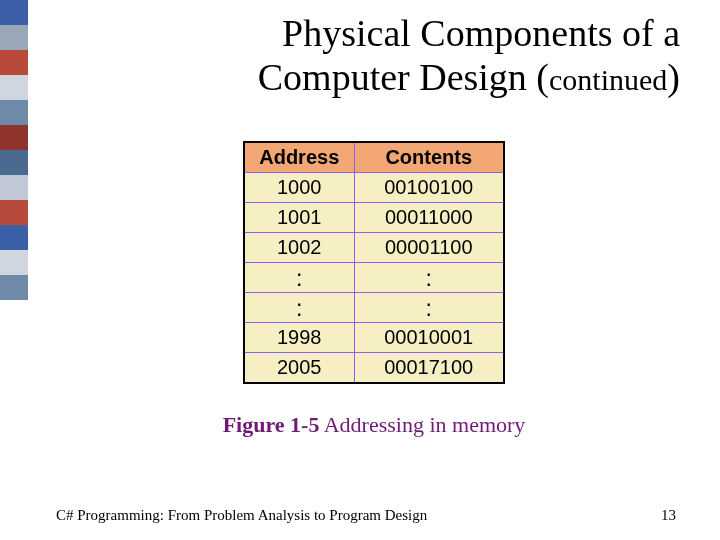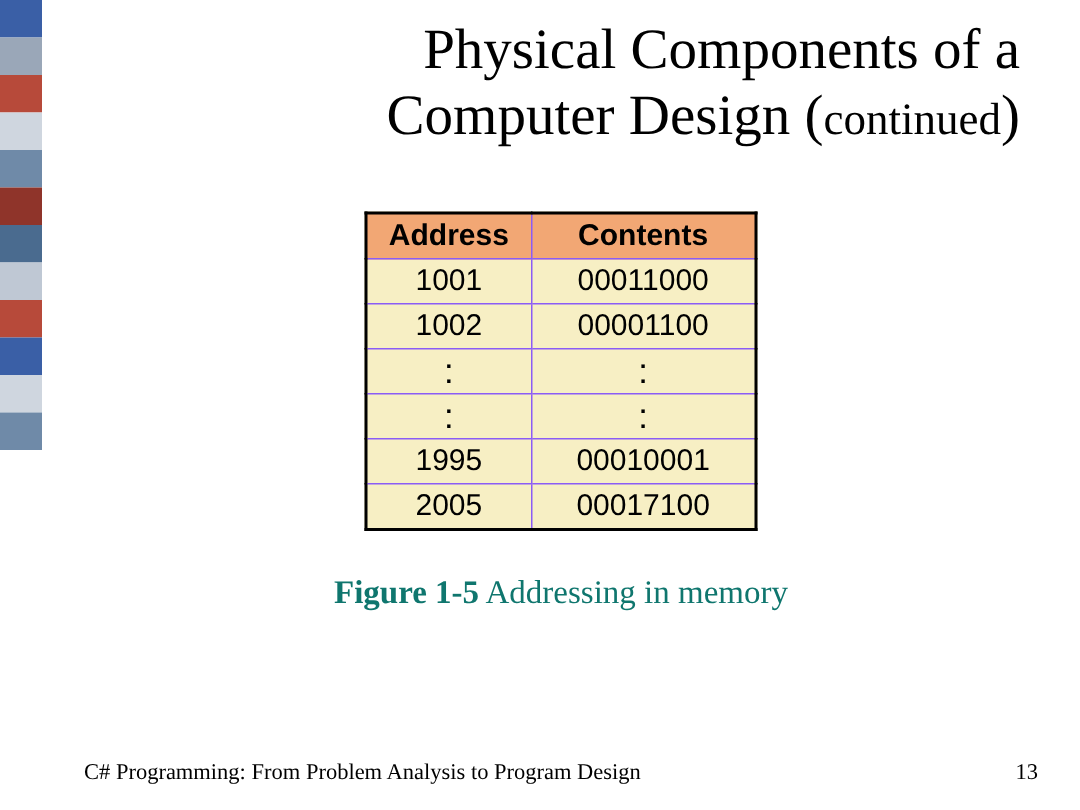--- a/index.html
+++ b/index.html
@@ -77,27 +77,27 @@
     font-size: 16px;
     line-height: 10px;
     padding-top: 2px;
     padding-bottom: 6px;
   }
 
   .caption {
     text-align: center;
     font-size: 22px;
     margin-top: 28px;
-    color: #0f766e;
+    color: #701a75;
   }
   .caption .bold { font-weight: bold; }
 
   .footer {
     position: absolute;
-    left: 0; right: 0; bottom: 16px;
+    left: 0; right: 16px; bottom: 16px;
     display: flex;
     justify-content: space-between;
     align-items: baseline;
     padding: 0 28px;
     font-size: 15px;
     color: #000;
   }
 </style>
 </head>
 <body>
@@ -127,37 +127,41 @@
   <div class="fig-wrap">
     <table class="memtable">
       <thead>
         <tr>
           <th class="col-addr">Address</th>
           <th class="col-cont">Contents</th>
         </tr>
       </thead>
       <tbody>
         <tr>
+          <td class="col-addr">1000</td>
+          <td class="col-cont">00100100</td>
+        </tr>
+        <tr>
           <td class="col-addr">1001</td>
           <td class="col-cont">00011000</td>
         </tr>
         <tr>
           <td class="col-addr">1002</td>
           <td class="col-cont">00001100</td>
         </tr>
         <tr>
           <td class="col-addr dots">.<br>.</td>
           <td class="col-cont dots">.<br>.</td>
         </tr>
         <tr>
           <td class="col-addr dots">.<br>.</td>
           <td class="col-cont dots">.<br>.</td>
         </tr>
         <tr>
-          <td class="col-addr">1995</td>
+          <td class="col-addr">1998</td>
           <td class="col-cont">00010001</td>
         </tr>
         <tr>
           <td class="col-addr">2005</td>
           <td class="col-cont">00017100</td>
         </tr>
       </tbody>
     </table>
   </div>
 

